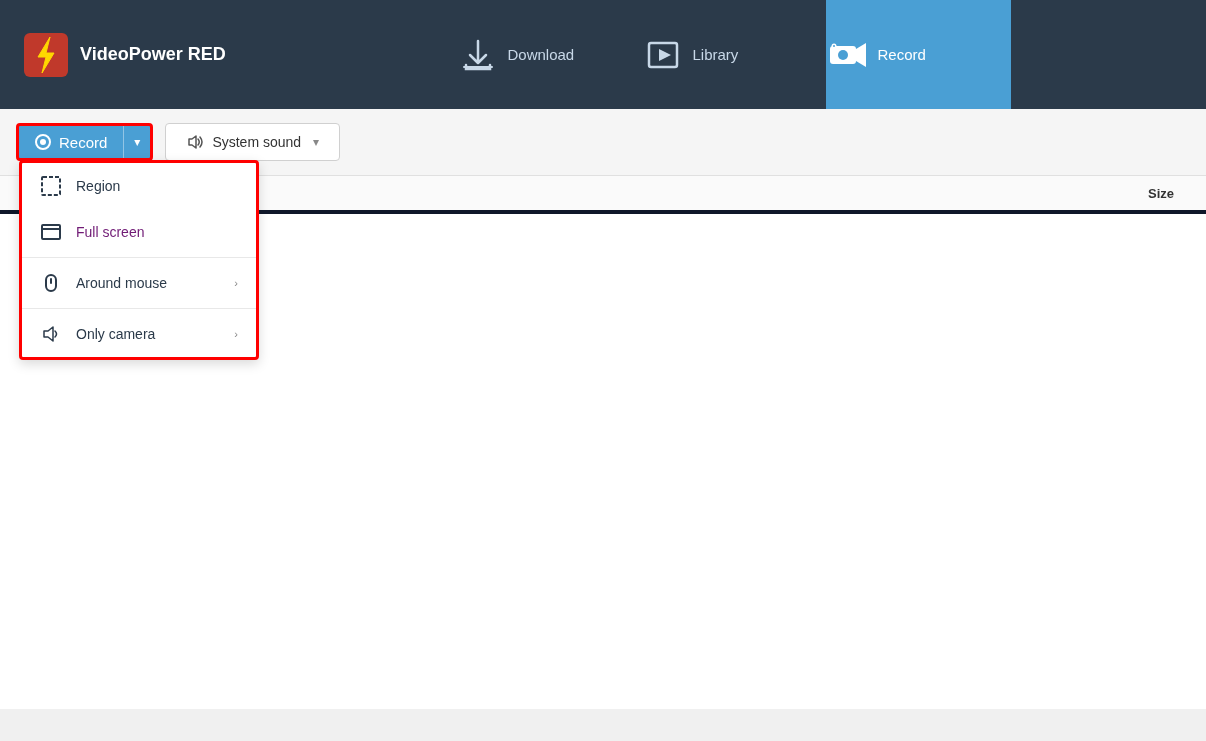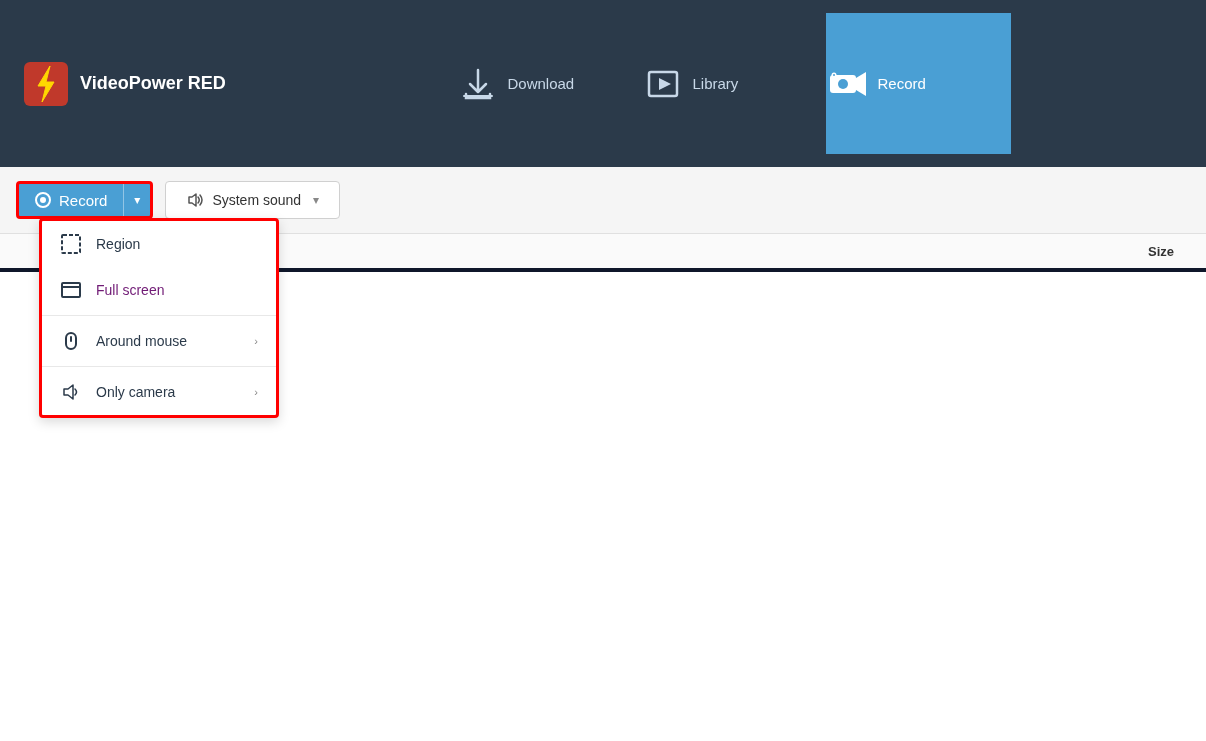--- a/index.html
+++ b/index.html
@@ -3,21 +3,21 @@
   <meta charset="utf-8">
   <style>
     * { margin: 0; padding: 0; box-sizing: border-box; }
     body { font-family: 'Segoe UI', Arial, sans-serif; background: #f0f0f0; width: 1206px; height: 741px; overflow: hidden; }
 
     
     .header {
       display: flex;
       align-items: center;
       background: #2b3a4a;
-      height: 167px;
+      height: 109px;
       padding: 0 0;
     }
     .logo-area {
       display: flex;
       align-items: center;
       padding: 0 24px;
       min-width: 260px;
     }
     .logo-icon {
       width: 44px;
@@ -150,21 +150,20 @@
     .dropdown-menu {
       position: absolute;
       top: calc(100% + 2px);
       left: 0;
       background: #ffffff;
       border: 3px solid red;
       border-radius: 4px;
       min-width: 240px;
       z-index: 100;
       box-shadow: 0 4px 12px rgba(0,0,0,0.15);
-      margin-left: 20px;
     }
     .dropdown-item {
       display: flex;
       align-items: center;
       gap: 14px;
       padding: 12px 18px;
       cursor: pointer;
       font-size: 14px;
       color: #2b3a4a;
       transition: background 0.1s;

